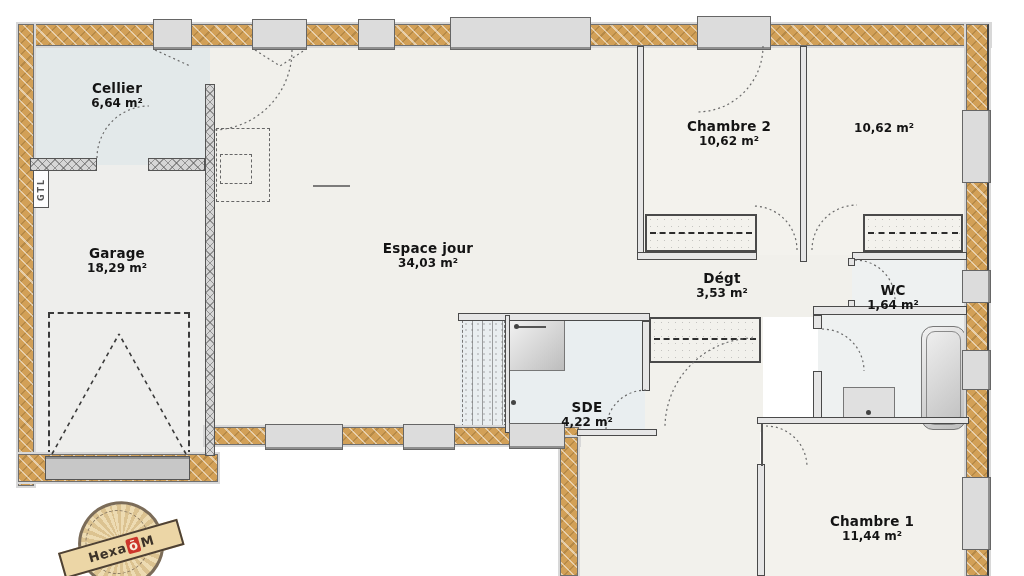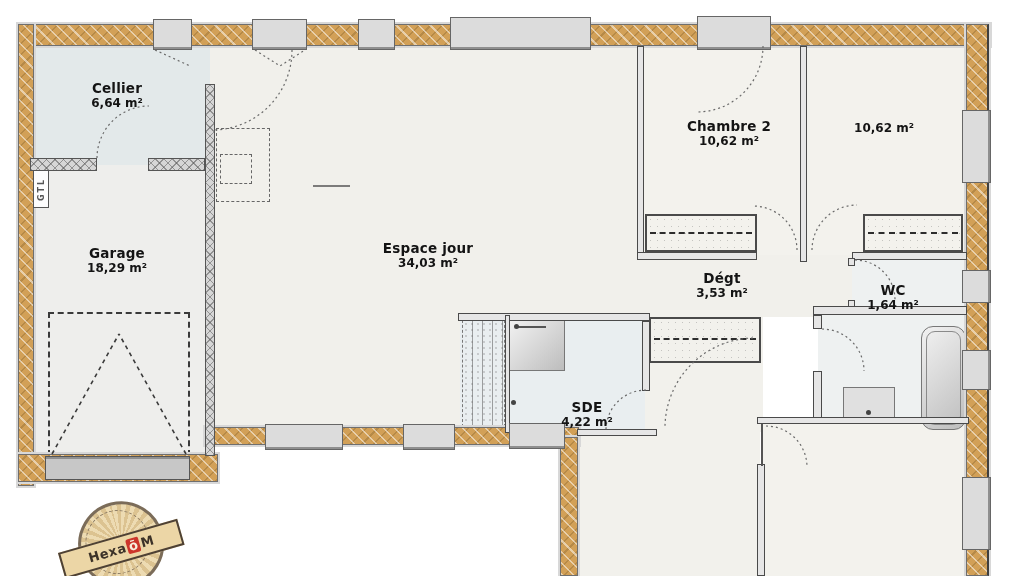--- a/index.html
+++ b/index.html
@@ -210,20 +210,24 @@
     <div class="ar">3,53 m²</div>
   </div>
   <div class="abs lbl" style="left:843px;top:270px;width:100px;margin-top:12px;">
     <div class="nm">WC</div>
     <div class="ar">1,64 m²</div>
   </div>
   <div class="abs lbl" style="left:527px;top:378px;width:120px;margin-top:21px;">
     <div class="nm">SDE</div>
     <div class="ar">4,22 m²</div>
   </div>
+  <div class="abs lbl" style="left:792px;top:513px;width:160px;">
+    <div class="nm">Chambre 1</div>
+    <div class="ar">11,44 m²</div>
+  </div>
 
   <div class="abs stamp" style="left:66px;top:502px;width:104px;height:84px;">
     <div class="disc"></div>
     <div class="ring"></div>
     <div class="banner">
       <span>Hexa</span>
         <span class="acc">ō</span>
         <span>M</span>
     </div>
   </div>

